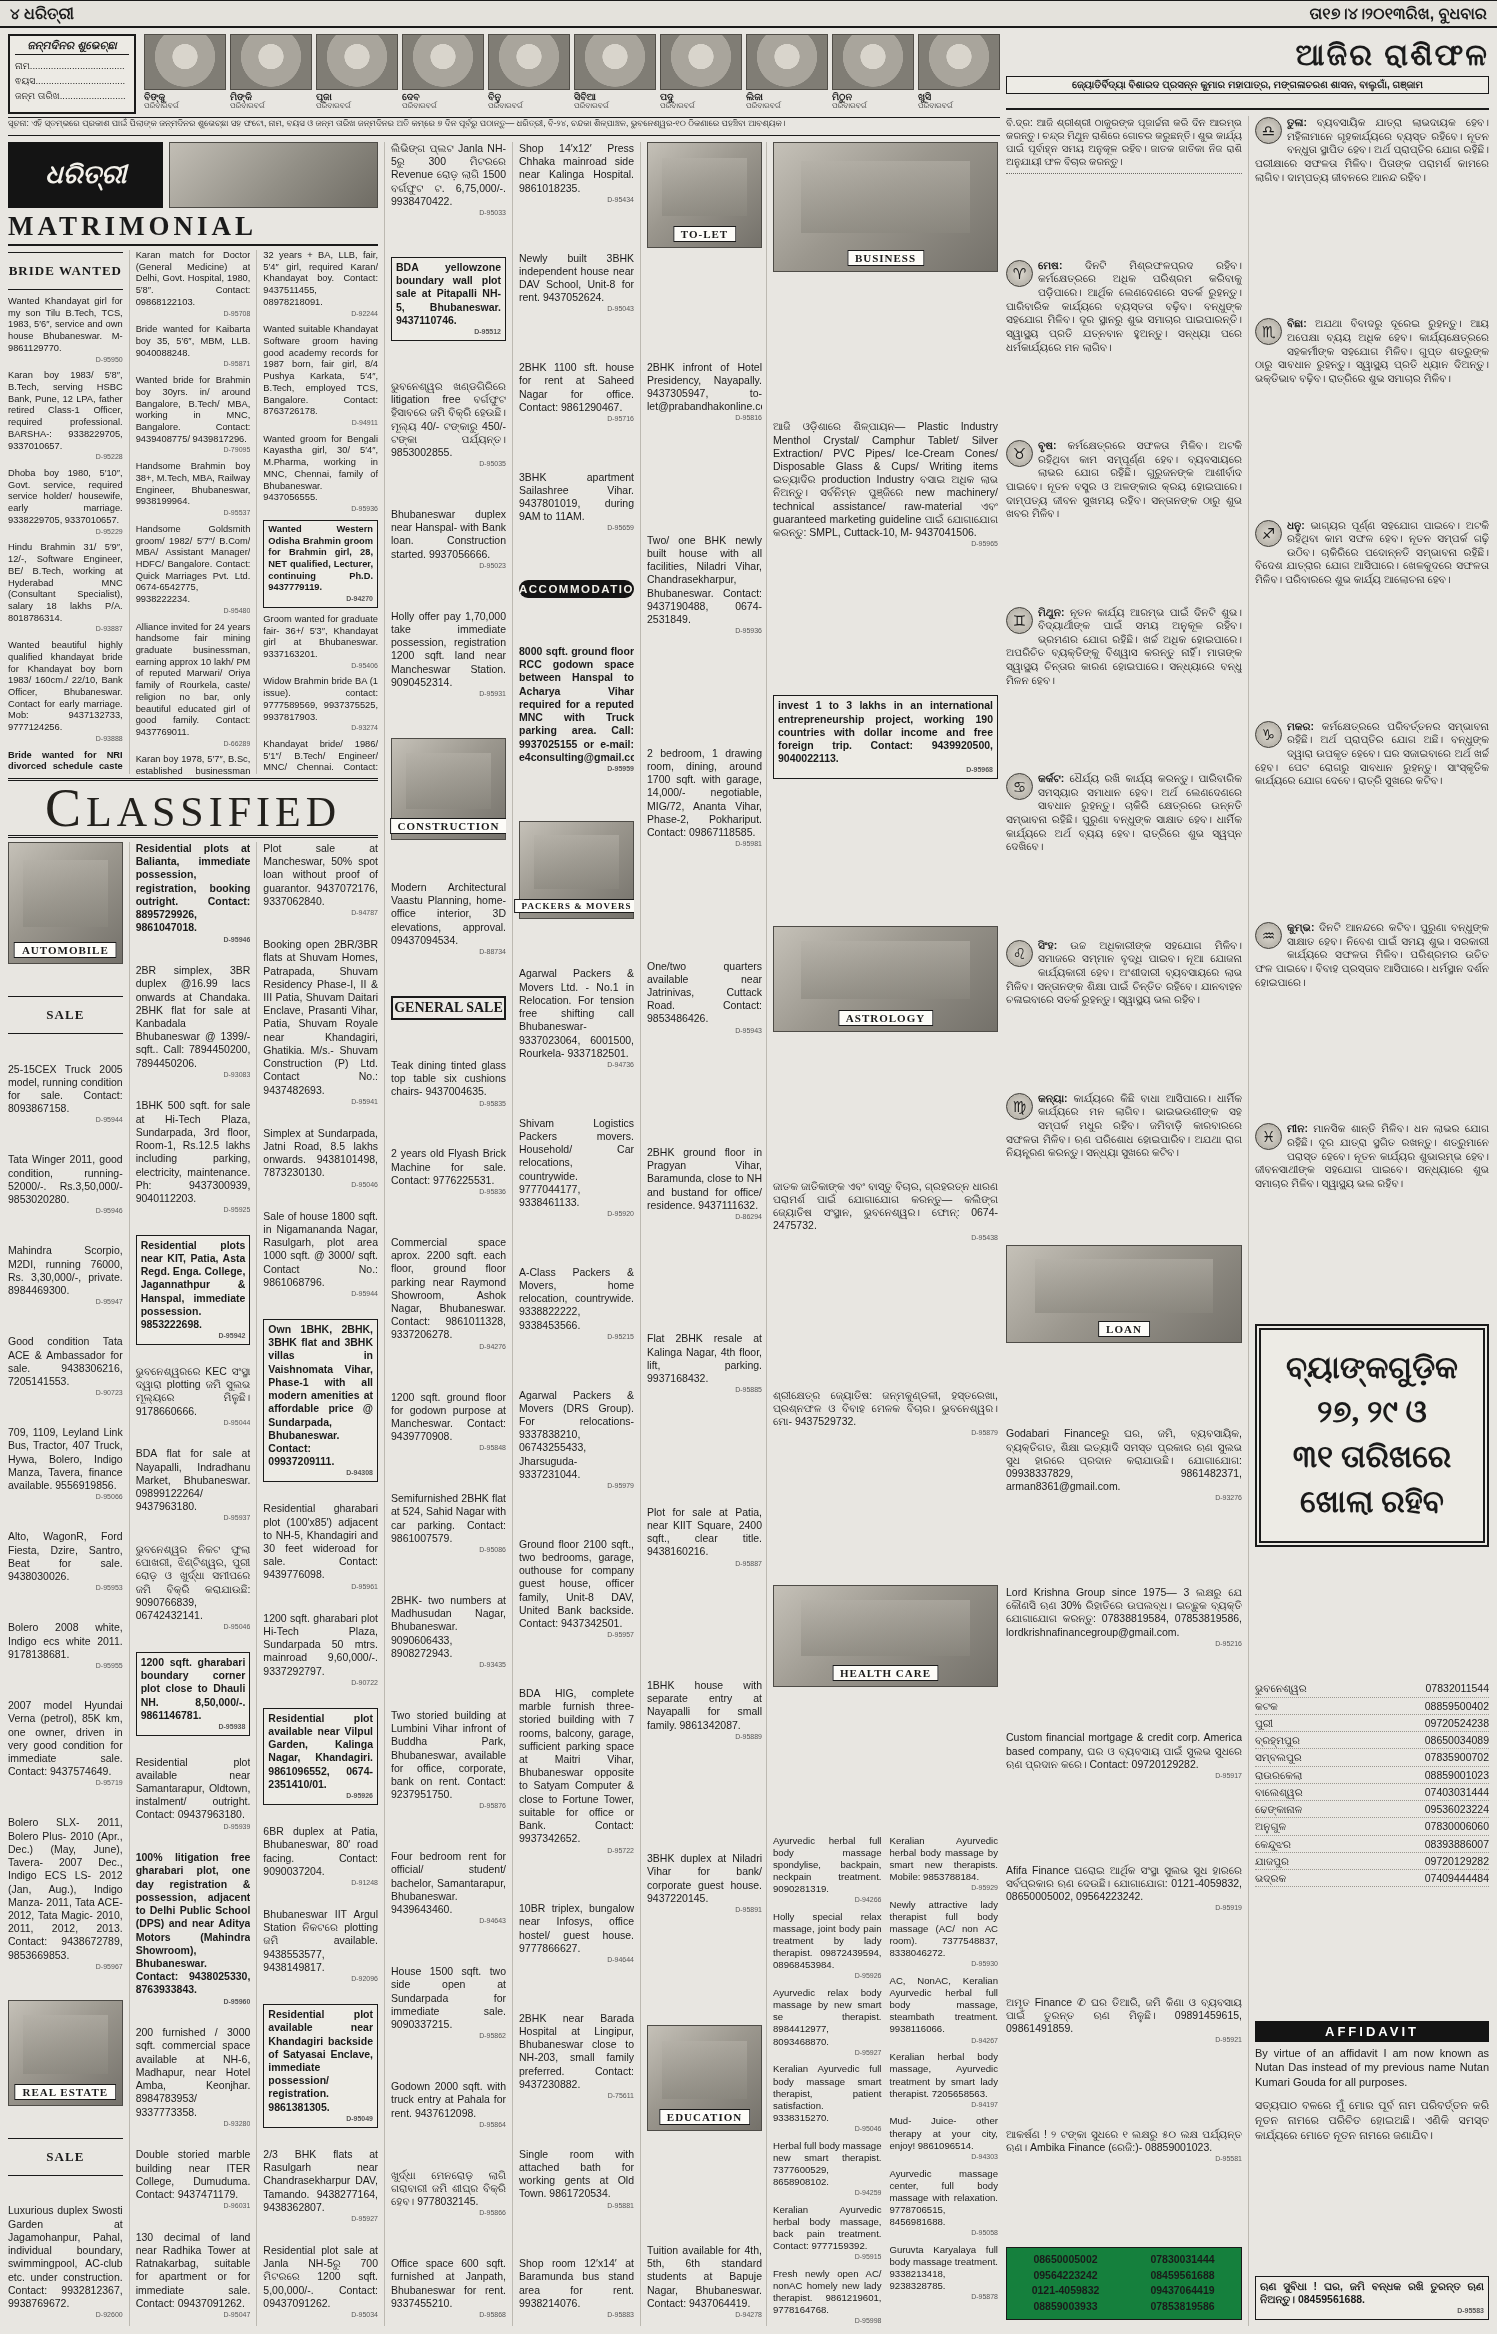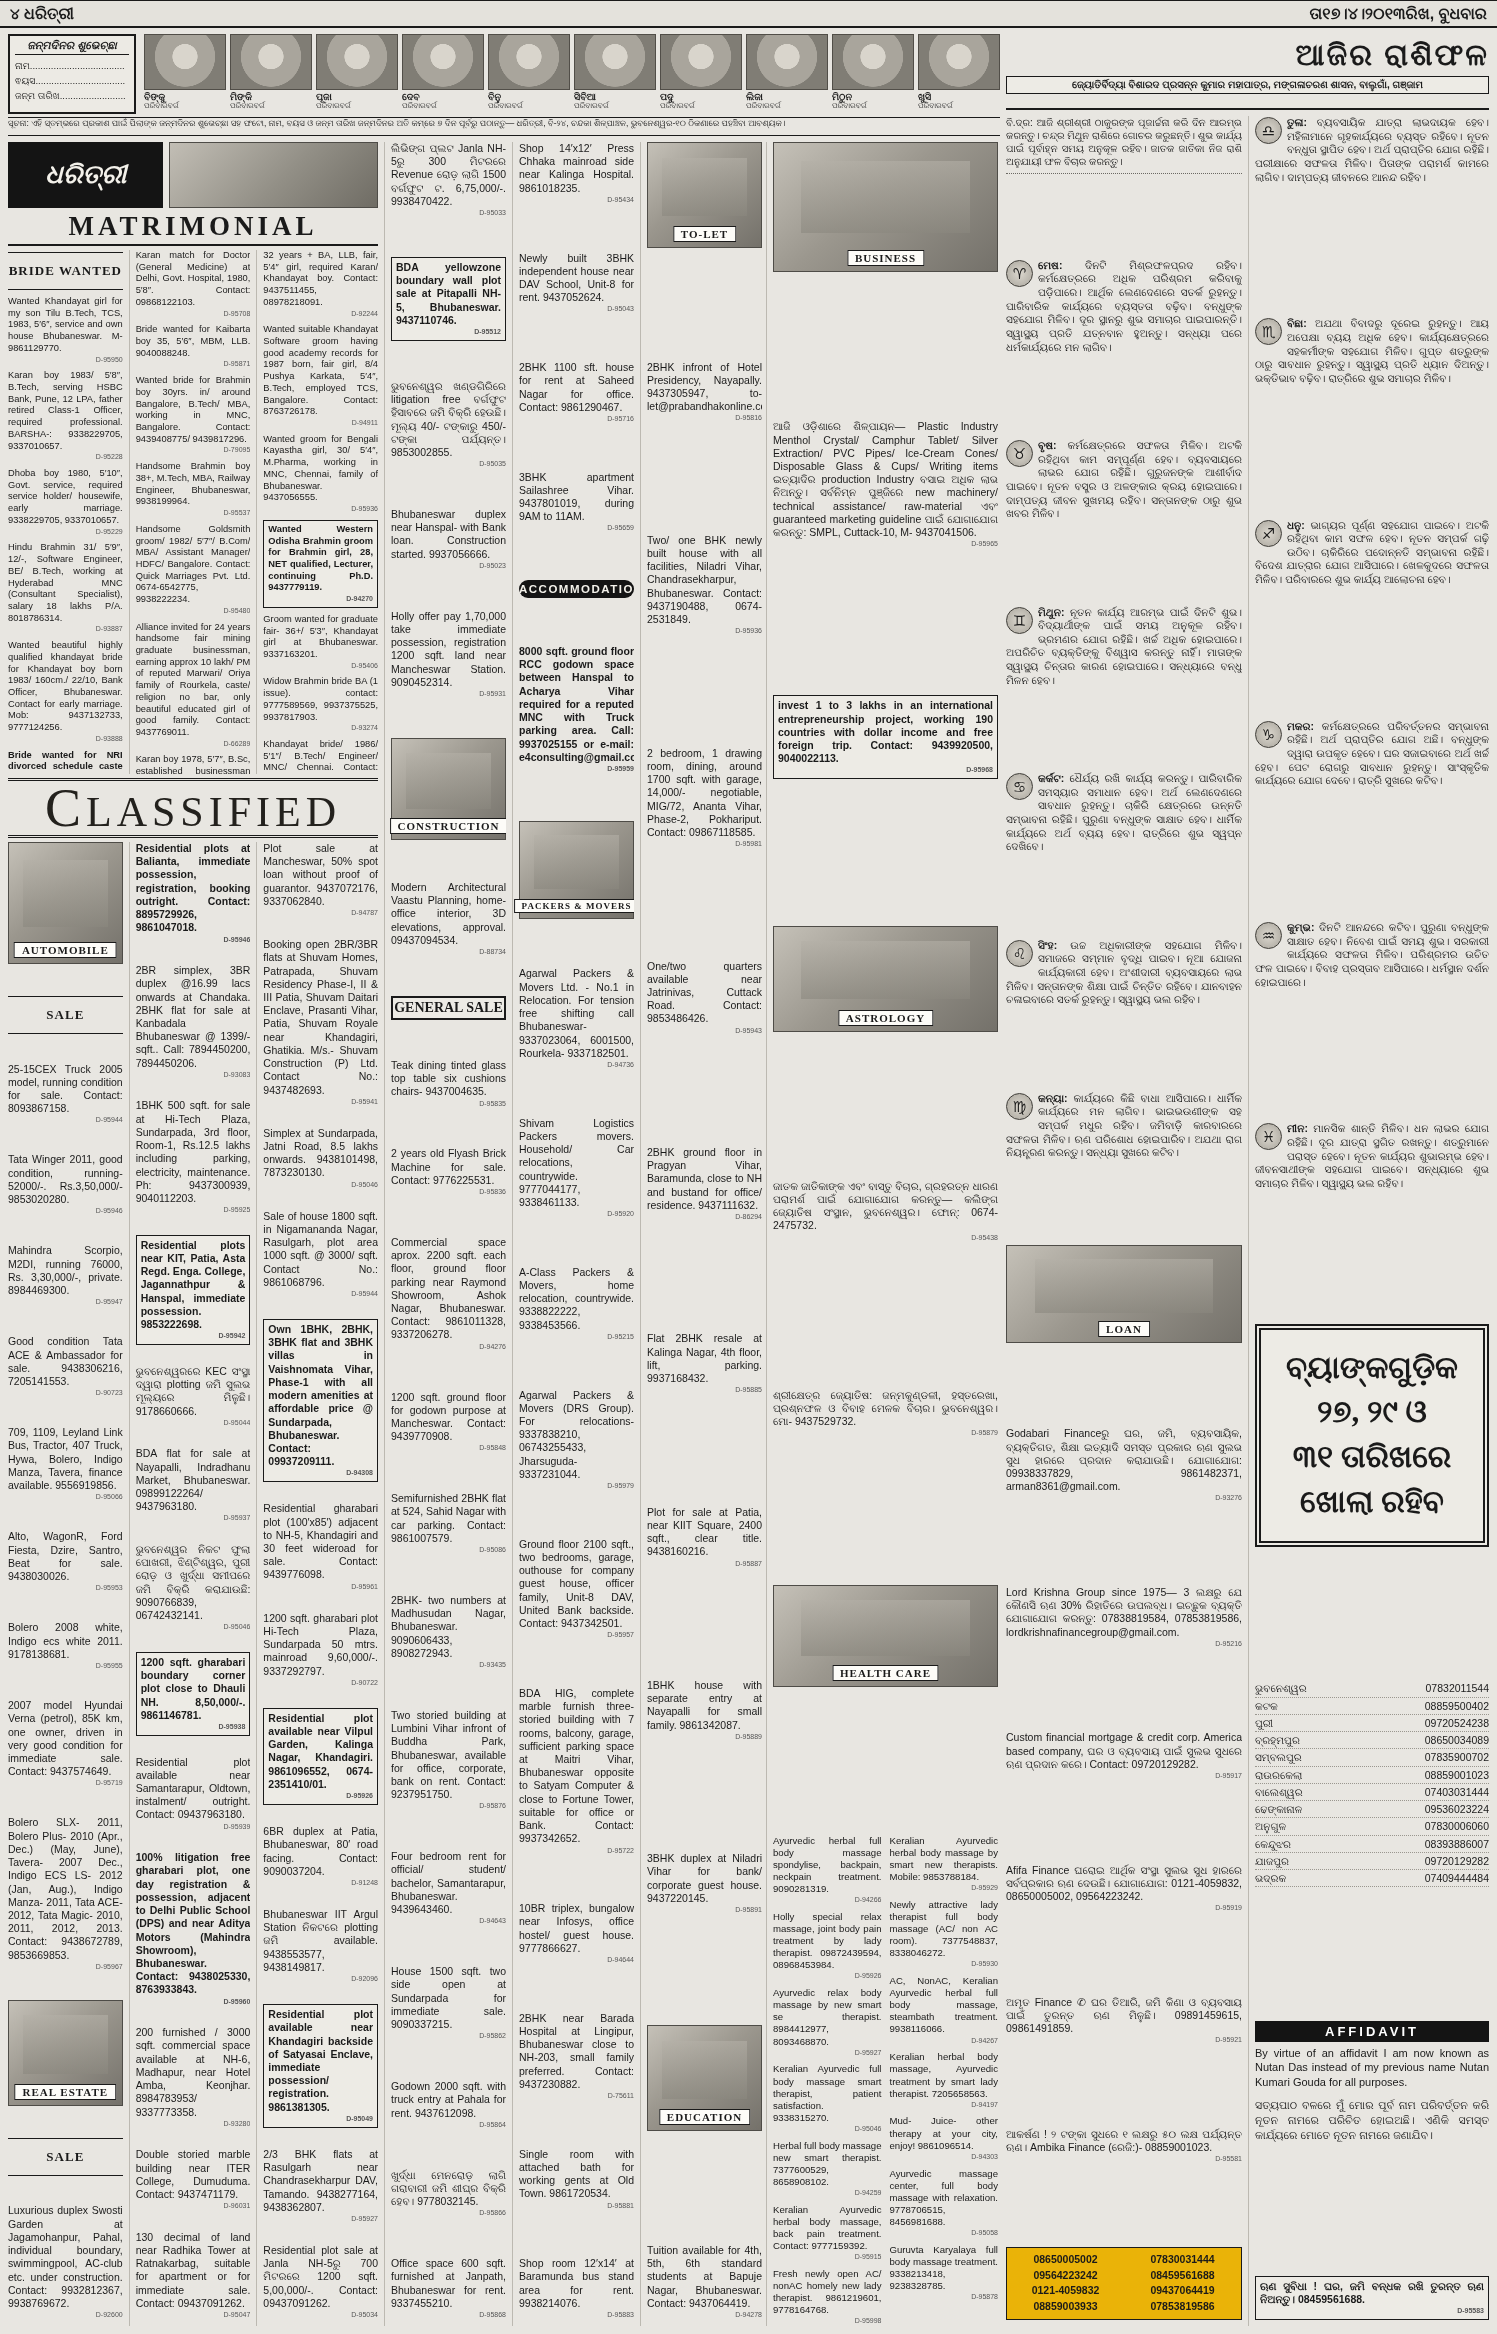--- a/index.html
+++ b/index.html
@@ -29,21 +29,21 @@
   .kid-from{font-size:7.5px;color:#333;line-height:1.1;}
   .bday-note{font-size:8.5px;border-top:1px solid #1a1a1a;margin-top:3px;padding-top:0;color:#222;
              white-space:nowrap;overflow:hidden;}
 
   
   .mat-banner{left:8px;top:142px;width:370px;height:104px;border-bottom:2px solid #1a1a1a;}
   .mat-top{display:flex;height:66px;gap:6px;}
   .mat-brand{width:42%;background:#141414;color:#f3f1ea;font-family:"Liberation Serif",serif;
              font-size:26px;font-weight:bold;font-style:italic;display:flex;align-items:center;justify-content:center;}
   .mat-photo{flex:1;border:1px solid #4e4c47;background:linear-gradient(135deg,#c2beb5,#928f86 55%,#6f6c64);}
-  .mat-title{font-family:"Liberation Serif",serif;font-size:27px;letter-spacing:4px;text-align:center;
+  .mat-title{font-family:"Liberation Serif",serif;font-size:27px;letter-spacing:4px;text-align:left;
              font-weight:bold;line-height:36px;}
 
   
   .ncol{display:flex;flex-direction:column;justify-content:space-between;overflow:hidden;}
   .rule-left{border-left:1px solid #bcb9b1;padding-left:6px;}
   .flat{display:contents;}
   .ad{font-size:10.5px;line-height:1.26;text-align:justify;margin-bottom:6px;}
   .ad .code{display:block;text-align:right;font-size:7px;color:#555;margin-top:1px;}
   .ad.bold{font-weight:bold;}
   .ad.boxed{border:1.5px solid #1a1a1a;padding:3px 4px;font-weight:bold;background:#edebe5;}
@@ -75,21 +75,21 @@
             background:#edebe5;}
   .sign{font-size:10.5px;line-height:1.3;text-align:justify;margin-bottom:8px;}
   .zicon{float:left;width:25px;height:25px;border-radius:50%;border:1.5px solid #3f3d38;
          background:radial-gradient(#dcd8cf,#a8a49b);text-align:center;line-height:25px;font-size:15px;
          margin:1px 5px 1px 0;}
   .zname{font-weight:bold;}
   .zname::after{content:": ";}
   .intro{font-size:10px;line-height:1.3;text-align:justify;margin-bottom:8px;border-bottom:1px dotted #6b6963;padding-bottom:5px;}
 
   .num-line{font-size:10.5px;font-weight:bold;text-align:center;line-height:1.5;}
-  .num-grid{column-count:2;column-gap:8px;border:1px solid #1a1a1a;padding:4px;margin-bottom:6px;background:#eab308;}
+  .num-grid{column-count:2;column-gap:8px;border:1px solid #1a1a1a;padding:4px;margin-bottom:6px;background:#15803d;}
   .city-row{display:flex;justify-content:space-between;font-size:10.5px;line-height:1.55;border-bottom:1px dotted #9a978f;}
   .bank-box{border:6px double #1a1a1a;padding:16px 6px;text-align:center;background:#edebe5;margin-bottom:8px;}
   .bank-line{font-family:"Liberation Serif",serif;font-weight:bold;font-size:31px;line-height:1.45;}
   .aff-hdr{background:#141414;color:#fff;text-align:center;font-weight:bold;letter-spacing:3px;
            font-size:13px;padding:3px 0;margin-bottom:4px;}
   .aff-text{font-size:11px;line-height:1.35;text-align:justify;margin-bottom:8px;}
   .two-col{column-count:2;column-gap:8px;}
   .two-col .ad{break-inside:avoid;}
 </style>
 </head>

